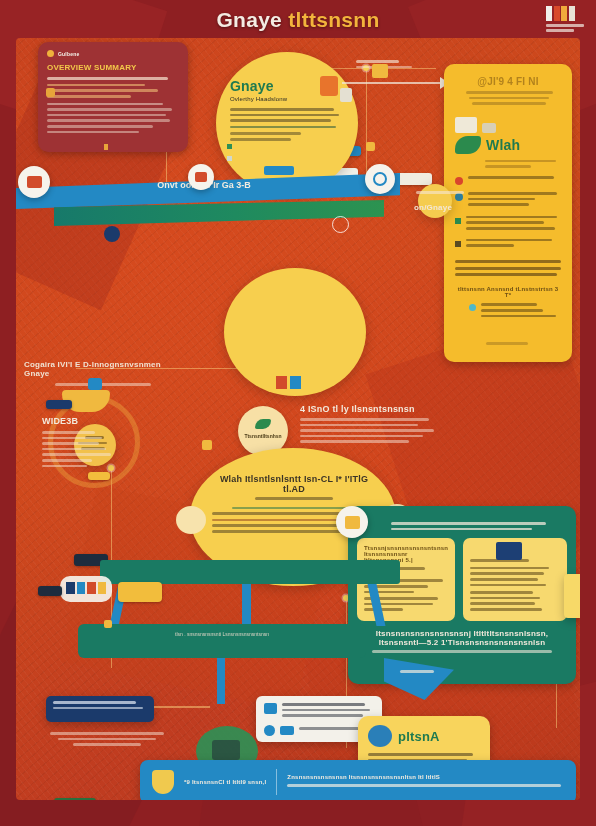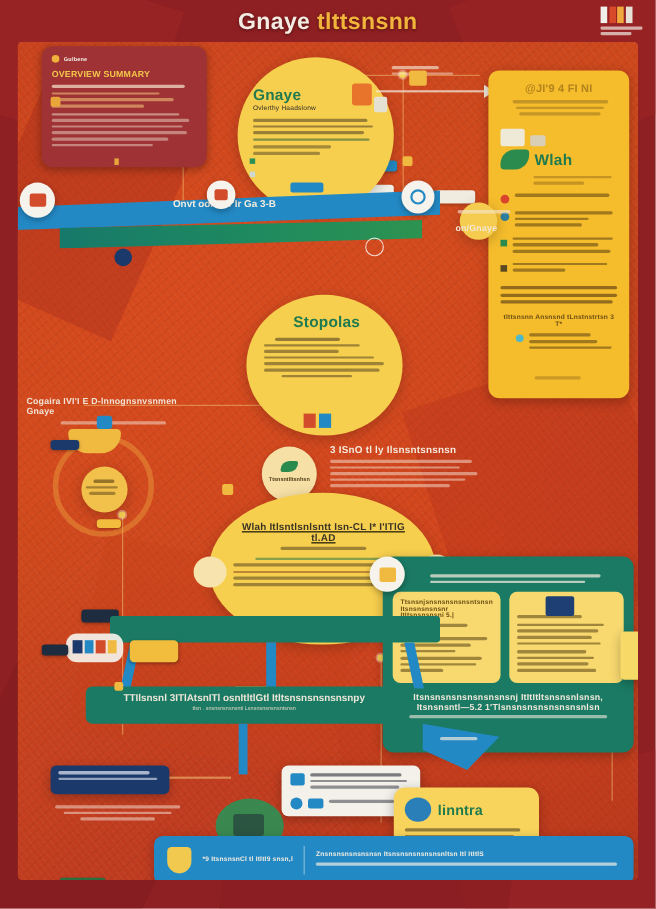--- a/index.html
+++ b/index.html
@@ -251,32 +251,20 @@
                 border-top:6px solid transparent;border-bottom:6px solid transparent;"></div>
 
     <div style="position:absolute;left:340px;top:22px;width:62px;">
       <div class="tl sm" style="width:70%;background:rgba(245,230,215,.65);"></div>
       <div class="tl sm" style="width:90%;background:rgba(245,230,215,.5);"></div>
     </div>
 
     <div style="position:absolute;left:88px;top:188px;width:16px;height:16px;border-radius:50%;background:#1b3a6b;"></div>
 
     <div class="circle-yellow" style="left:208px;top:230px;width:142px;height:128px;border-radius:50%;">
-      <div style="position:absolute;left:16px;top:16px;right:12px;">
-        <div class="htxt" style="font-size:14px;text-align:center;margin-bottom:7px;filter:blur(.55px);">Stopolas</div>
-        <div class="body-blur">
-          <div class="tl sm" style="width:52%;background:rgba(70,55,30,.55);margin-left:10px;"></div>
-          <div class="tl sm" style="width:76%;background:rgba(70,55,30,.5);"></div>
-          <div class="tl sm" style="width:60%;background:rgba(70,55,30,.5);"></div>
-          <div class="tl sm" style="width:88%;background:rgba(70,55,30,.5);"></div>
-          <div class="tl sm" style="width:96%;background:rgba(70,55,30,.5);"></div>
-          <div class="tl sm" style="width:92%;background:rgba(70,55,30,.5);"></div>
-          <div class="tl sm" style="width:56%;background:rgba(70,55,30,.5);margin-left:16px;"></div>
-        </div>
-      </div>
       <span style="position:absolute;left:52px;top:108px;width:11px;height:13px;background:#d24b2b;"></span>
       <span style="position:absolute;left:66px;top:108px;width:11px;height:13px;background:#2389c4;"></span>
     </div>
 
     <div class="card" style="left:428px;top:6px;width:128px;height:298px;background:#f5bc2c;padding:12px 11px;margin-top:20px;">
       <div class="htxt dark" style="font-size:10px;text-align:center;filter:blur(.55px);color:#b2821c;margin-bottom:4px;">@JI'9 4 FI NI</div>
       <div class="body-blur" style="margin-bottom:12px;">
         <div class="tl sm" style="width:82%;margin-left:10%;background:rgba(150,110,30,.5);"></div>
         <div class="tl sm" style="width:76%;margin-left:13%;background:rgba(150,110,30,.5);"></div>
         <div class="tl sm" style="width:70%;margin-left:16%;background:rgba(150,110,30,.5);"></div>
@@ -369,43 +357,55 @@
       <div class="tl sm" style="width:70%;margin-left:10%;background:rgba(90,65,20,.5);"></div>
     </div>
     <div class="chip" style="left:72px;top:434px;width:22px;height:8px;background:#f2bd3c;"></div>
     <div style="position:absolute;left:46px;top:352px;width:48px;height:22px;background:#f0b93f;border-radius:4px 4px 18px 18px;"></div>
     <div style="position:absolute;left:72px;top:340px;width:14px;height:12px;background:#2389c4;border-radius:3px;"></div>
 
     <div class="badge" style="left:172px;top:126px;width:26px;height:26px;">
       <span style="display:block;width:12px;height:10px;background:#d24b2b;border-radius:2px;"></span>
     </div>
 
+    <div style="position:absolute;left:26px;top:378px;width:86px;">
+      <div class="htxt white" style="font-size:9px;color:#f3e9dc;filter:blur(.6px);margin-bottom:5px;">WIDE3B</div>
+      <div class="body-blur">
+        <div class="tl sm" style="width:62%;background:rgba(245,230,215,.5);"></div>
+        <div class="tl sm" style="width:70%;background:rgba(245,230,215,.5);"></div>
+        <div class="tl sm" style="width:66%;background:rgba(245,230,215,.5);"></div>
+        <div class="tl sm" style="width:74%;background:rgba(245,230,215,.5);"></div>
+        <div class="tl sm" style="width:80%;background:rgba(245,230,215,.5);"></div>
+        <div class="tl sm" style="width:58%;background:rgba(245,230,215,.5);"></div>
+        <div class="tl sm" style="width:52%;background:rgba(245,230,215,.5);"></div>
+      </div>
+    </div>
     <div class="chip" style="left:30px;top:362px;width:26px;height:9px;background:#1b3a6b;"></div>
 
     <div style="position:absolute;left:222px;top:368px;width:50px;height:50px;border-radius:50%;background:#f7e0a6;
                 box-shadow:0 2px 6px rgba(0,0,0,.22);">
       <span style="position:absolute;left:17px;top:13px;width:16px;height:10px;background:#2b8a4d;border-radius:9px 2px 9px 2px;"></span>
       <span style="position:absolute;left:6px;top:27px;right:6px;text-align:center;font-size:5px;font-weight:bold;
                    color:#4a3a16;filter:blur(.5px);">Ttsnsntlltsnhsn</span>
     </div>
     <div style="position:absolute;left:246px;top:416px;width:2px;height:26px;background:#1a7a63;"></div>
 
     <div style="position:absolute;left:284px;top:366px;width:140px;">
-      <div class="htxt white" style="font-size:9px;color:#f3e9dc;filter:blur(.6px);margin-bottom:4px;">3 ISnO tl ly Ilsnsntsnsnsn</div>
+      <div class="htxt white" style="font-size:9px;color:#f3e9dc;filter:blur(.6px);margin-bottom:4px;">4 ISnO tl ly Ilsnsntsnsnsn</div>
       <div class="body-blur">
         <div class="tl sm" style="width:92%;background:rgba(245,230,215,.5);"></div>
         <div class="tl sm" style="width:84%;background:rgba(245,230,215,.5);"></div>
         <div class="tl sm" style="width:96%;background:rgba(245,230,215,.5);"></div>
         <div class="tl sm" style="width:88%;background:rgba(245,230,215,.5);"></div>
         <div class="tl sm" style="width:78%;background:rgba(245,230,215,.5);"></div>
       </div>
     </div>
 
     <div class="circle-yellow" style="left:174px;top:410px;width:206px;height:138px;border-radius:50%;">
-      <div style="position:absolute;left:22px;top:26px;right:20px;text-decoration:underline;">
+      <div style="position:absolute;left:22px;top:26px;right:20px;">
         <div class="htxt dark" style="font-size:9px;text-align:center;filter:blur(.6px);margin-bottom:3px;color:#3a3326;">Wlah Itlsntlsnlsntt Isn-CL I*  I'ITlG  tl.AD</div>
         <div class="tl sm" style="width:48%;margin:0 auto 7px;background:rgba(70,55,30,.5);"></div>
         <div class="body-blur">
           <div class="tl sm" style="width:70%;margin-left:12%;background:rgba(45,120,75,.55);"></div>
           <div class="tl sm" style="width:92%;background:rgba(70,55,30,.5);"></div>
           <div class="tl sm" style="width:96%;background:rgba(140,60,30,.5);margin-top:4px;"></div>
           <div class="tl sm" style="width:90%;background:rgba(70,55,30,.5);"></div>
           <div class="tl sm" style="width:94%;background:rgba(70,55,30,.5);"></div>
         </div>
       </div>
@@ -462,21 +462,20 @@
     </div>
 
     <div class="band" style="left:84px;top:522px;width:300px;height:24px;background:#1a7a63;border-radius:3px;"></div>
 
     <div style="position:absolute;left:98px;top:546px;width:9px;height:42px;background:#2389c4;transform:skewX(-12deg);"></div>
     <div style="position:absolute;left:226px;top:546px;width:9px;height:42px;background:#2389c4;"></div>
     <div style="position:absolute;left:356px;top:546px;width:9px;height:42px;background:#2389c4;transform:skewX(12deg);"></div>
 
     <div class="band" style="left:62px;top:586px;width:288px;height:34px;background:#1a7a63;border-radius:6px;"></div>
     <div style="position:absolute;left:62px;top:591px;width:288px;text-align:center;">
-      <div style="font-size:9px;font-weight:bold;color:#eee6d8;filter:blur(.65px);">TTIlsnsnl  3ITlAtsnITl  osnItltlGtl  Itltsnsnsnsnsnsnpy</div>
       <div style="font-size:5px;color:#dfd6c6;filter:blur(.6px);margin-top:2px;">tlsn  .  snsnsnsnsnsnti Lsnsnsnsnsnsntsnsn</div>
     </div>
     <div style="position:absolute;left:201px;top:620px;width:8px;height:46px;background:#2389c4;"></div>
 
     <div style="position:absolute;left:368px;top:620px;width:70px;height:42px;background:#2389c4;
                 clip-path:polygon(0 0, 100% 28%, 58% 100%, 0 56%);"></div>
     <div class="tl sm" style="position:absolute;left:384px;top:632px;width:34px;background:rgba(240,234,222,.7);"></div>
 
     <div class="card card-white" style="left:240px;top:658px;width:126px;height:46px;padding:7px 8px;border-radius:6px;">
       <div style="display:flex;gap:5px;align-items:flex-start;">
@@ -495,21 +494,21 @@
           </div>
       </div>
     </div>
 
     <div style="position:absolute;left:180px;top:688px;width:62px;height:50px;border-radius:50%;background:#2f8f55;opacity:.92;"></div>
     <div style="position:absolute;left:196px;top:702px;width:28px;height:20px;border-radius:3px;background:#1f2b36;opacity:.55;"></div>
 
     <div class="card card-yellow" style="left:342px;top:678px;width:132px;height:66px;padding:9px 10px;">
       <div style="display:flex;align-items:center;gap:6px;margin-bottom:6px;">
         <span style="display:block;width:24px;height:22px;border-radius:50%;background:#2a7fb8;"></span>
-        <span class="htxt" style="font-size:13px;filter:blur(.55px);">linntra</span>
+        <span class="htxt" style="font-size:13px;filter:blur(.55px);">pltsnA</span>
       </div>
       <div class="body-blur">
         <div class="tl sm" style="width:94%;background:rgba(70,55,30,.55);"></div>
         <div class="tl sm" style="width:88%;background:rgba(70,55,30,.5);"></div>
         <div class="tl sm" style="width:92%;background:rgba(70,55,30,.5);"></div>
       </div>
     </div>
 
     <div class="card card-navy" style="left:30px;top:658px;width:108px;height:26px;padding:5px 7px;border-radius:5px;">
       <div class="tl sm" style="width:88%;background:rgba(225,232,242,.72);"></div>

